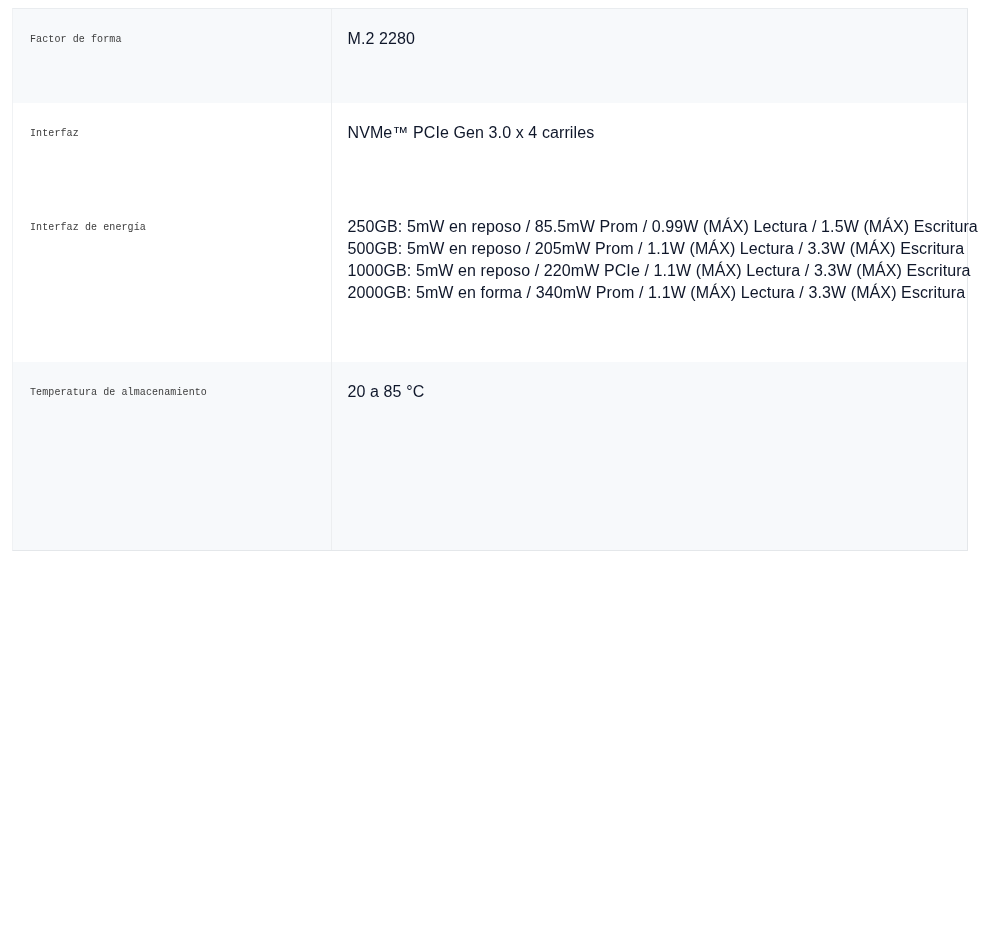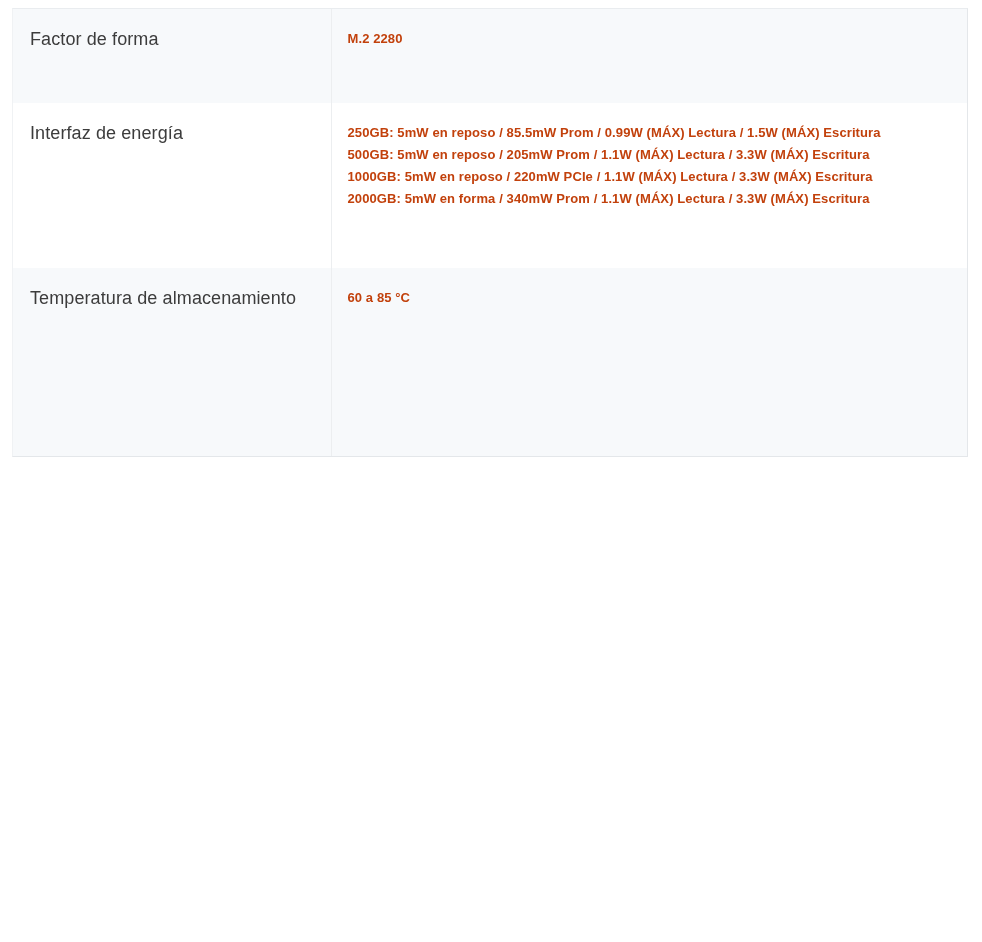--- a/index.html
+++ b/index.html
@@ -52,31 +52,32 @@
 
   td.label-cell {
     padding: 19px 18px 19px 17px;
     border-right: 1px solid #eceef0;
   }
   td.value-cell {
     padding: 19px 16px 19px 16px;
   }
 
   .label-text {
-    font-size: 18px;
+    font-size: 10px;
     line-height: 22px;
     color: #3c3c3c;
     font-weight: 400;
     letter-spacing: 0.1px;
+    font-family: Liberation Mono, monospace;
   }
   .value-text {
-    font-size: 13px;
+    font-size: 16px;
     line-height: 22px;
-    color: #c2410c;
-    font-weight: 700;
+    color: #0f172a;
+    font-weight: 400;
     letter-spacing: 0.1px;
   }
 
   .value-text .vline {
     display: block;
     white-space: nowrap;
   }
 
   sup {
     font-size: 9.5px;
@@ -102,36 +103,44 @@
     </colgroup>
     <tbody>
         <tr class="tint" data-rowheight="56">
           <td class="label-cell"><span class="label-text">Factor de forma</span></td>
           <td class="value-cell">
             <div class="value-text">
               <span class="vline">M.2 2280</span>
             </div>
           </td>
         </tr>
+        <tr class="plain" data-rowheight="56">
+          <td class="label-cell"><span class="label-text">Interfaz</span></td>
+          <td class="value-cell">
+            <div class="value-text">
+              <span class="vline">NVMe™ PCIe Gen 3.0 x 4 carriles</span>
+            </div>
+          </td>
+        </tr>
         <tr class="plain" data-rowheight="127">
           <td class="label-cell"><span class="label-text">Interfaz de energía</span></td>
           <td class="value-cell">
             <div class="value-text">
               <span class="vline">250GB: 5mW en reposo / 85.5mW Prom / 0.99W (MÁX) Lectura / 1.5W (MÁX) Escritura</span>
               <span class="vline">500GB: 5mW en reposo / 205mW Prom / 1.1W (MÁX) Lectura / 3.3W (MÁX) Escritura</span>
               <span class="vline">1000GB: 5mW en reposo / 220mW PCIe / 1.1W (MÁX) Lectura / 3.3W (MÁX) Escritura</span>
               <span class="vline">2000GB: 5mW en forma / 340mW Prom / 1.1W (MÁX) Lectura / 3.3W (MÁX) Escritura</span>
             </div>
           </td>
         </tr>
         <tr class="tint" data-rowheight="56">
           <td class="label-cell"><span class="label-text">Temperatura de almacenamiento</span></td>
           <td class="value-cell">
             <div class="value-text">
-              <span class="vline">60 a 85 °C</span>
+              <span class="vline">20 a 85 °C</span>
             </div>
           </td>
         </tr>
         <tr class="tint" data-rowheight="56">
           <td class="label-cell"></td>
           <td class="value-cell"></td>
         </tr>
       </tbody>
   </table>
 </div>

